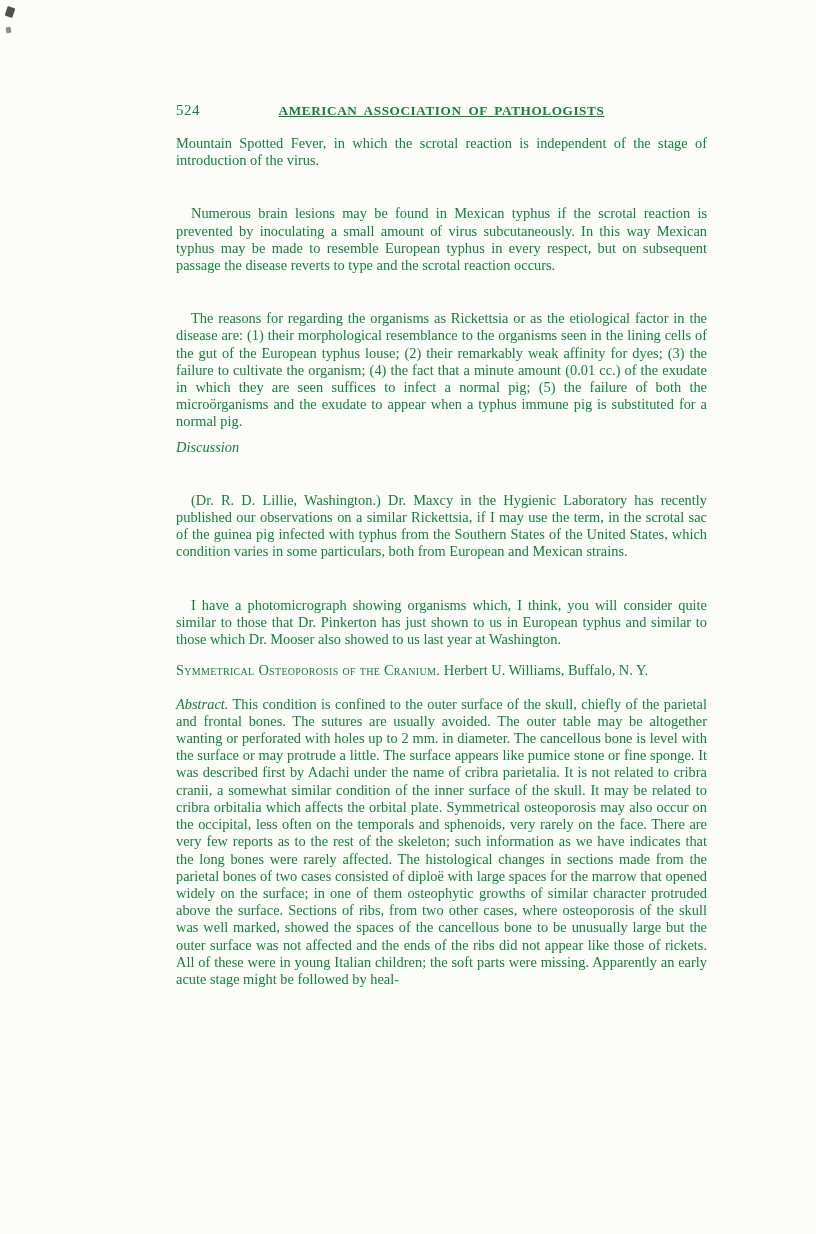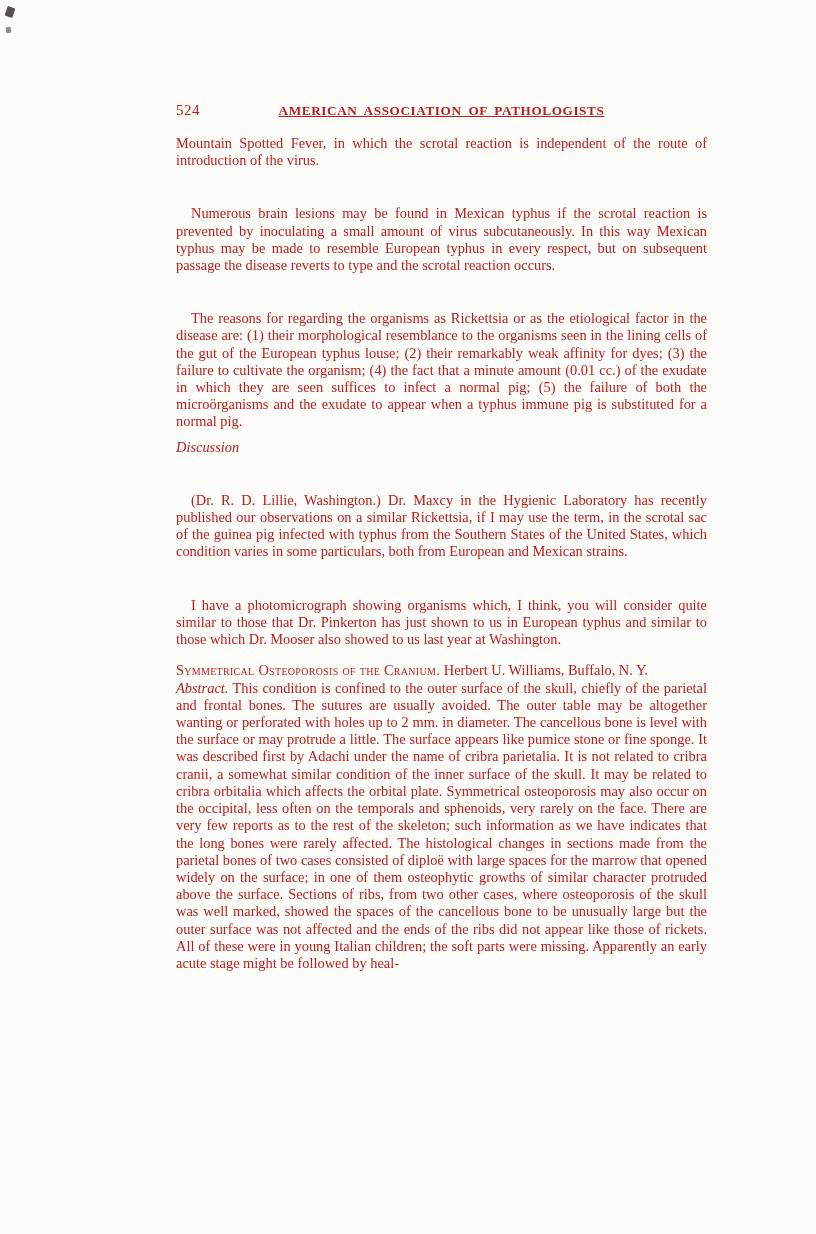--- a/index.html
+++ b/index.html
@@ -5,21 +5,21 @@
   * { box-sizing: border-box; }
   html, body { margin: 0; padding: 0; }
   body { background: #e9e7e2; }
 
   .page {
     width: 816px;
     height: 1234px;
     position: relative;
     background: #fcfcf9;
     font-family: "Liberation Serif", "DejaVu Serif", serif;
-    color: #b91c1c;
+    color: #15803d;
     overflow: hidden;
   }
 
   .content {
     position: absolute;
     left: 176px;
     top: 101px;
     width: 531px;
   }
 
@@ -58,21 +58,21 @@
   .discussion-head {
     margin: 8px 0 8px 0;
     text-align: left;
     font-style: italic;
     font-weight: normal;
     font-size: 14.4px;
     line-height: 17.2px;
   }
 
   .section-head {
-    margin: 14px 0 0 0;
+    margin: 14px 0 16px 0;
     font-size: 14.4px;
     line-height: 17.4px;
     text-align: justify;
     padding-left: 22px;
     text-indent: -22px;
   }
   .smallcaps {
     font-variant: small-caps;
     letter-spacing: 0.3px;
   }
@@ -94,21 +94,21 @@
   <span class="speck speck-1"></span>
   <span class="speck speck-2"></span>
 
   <div class="content">
 
     <div class="pagehead">
       <span class="pagenum">524</span>
       <div class="runhead">AMERICAN ASSOCIATION OF PATHOLOGISTS</div>
     </div>
 
-    <p class="para noindent">Mountain Spotted Fever, in which the scrotal reaction is independent of the route of introduction of the virus.</p>
+    <p class="para noindent">Mountain Spotted Fever, in which the scrotal reaction is independent of the stage of introduction of the virus.</p>
     <p class="para indent">Numerous brain lesions may be found in Mexican typhus if the scrotal reaction is prevented by inoculating a small amount of virus subcutaneously. In this way Mexican typhus may be made to resemble European typhus in every respect, but on subsequent passage the disease reverts to type and the scrotal reaction occurs.</p>
     <p class="para indent">The reasons for regarding the organisms as Rickettsia or as the etiological factor in the disease are: (1) their morphological resemblance to the organisms seen in the lining cells of the gut of the European typhus louse; (2) their remarkably weak affinity for dyes; (3) the failure to cultivate the organism; (4) the fact that a minute amount (0.01 cc.) of the exudate in which they are seen suffices to infect a normal pig; (5) the failure of both the microörganisms and the exudate to appear when a typhus immune pig is substituted for a normal pig.</p>
 
     <h3 class="discussion-head">Discussion</h3>
 
     <p class="para indent">(Dr. R. D. Lillie, Washington.) Dr. Maxcy in the Hygienic Laboratory has recently published our observations on a similar Rickettsia, if I may use the term, in the scrotal sac of the guinea pig infected with typhus from the Southern States of the United States, which condition varies in some particulars, both from European and Mexican strains.</p>
     <p class="para indent">I have a photomicrograph showing organisms which, I think, you will consider quite similar to those that Dr. Pinkerton has just shown to us in European typhus and similar to those which Dr. Mooser also showed to us last year at Washington.</p>
 
     <p class="section-head">
       <span class="smallcaps">Symmetrical Osteoporosis of the Cranium.</span>

